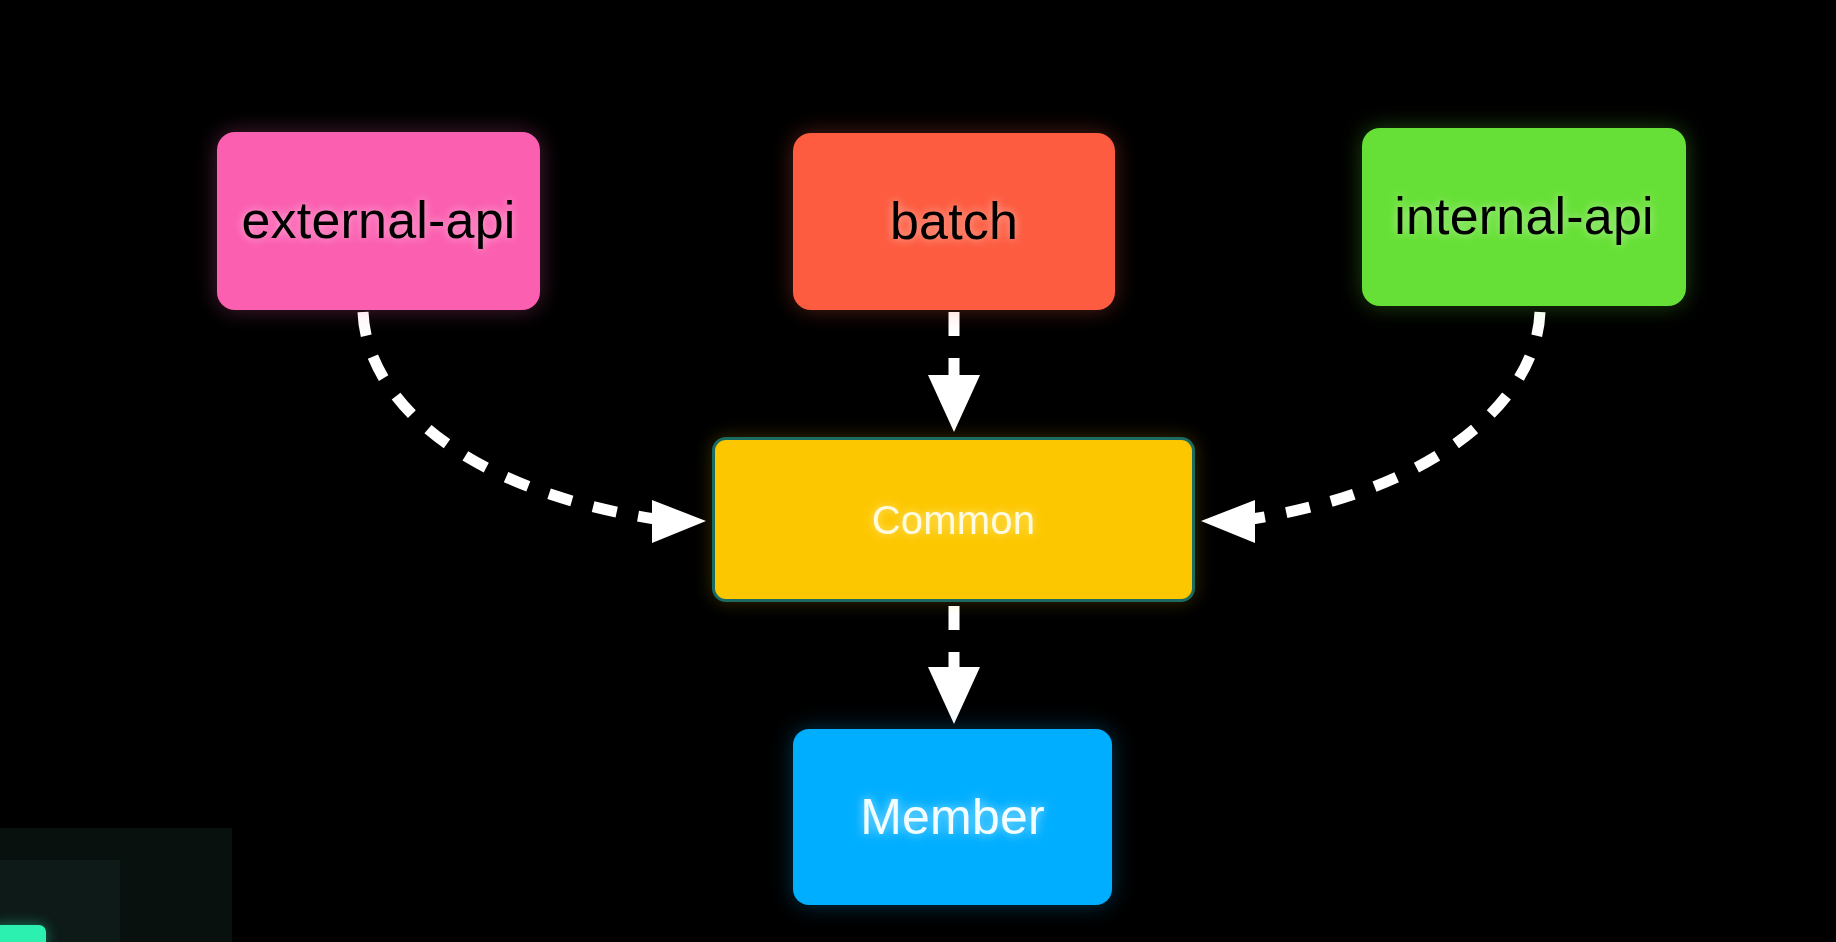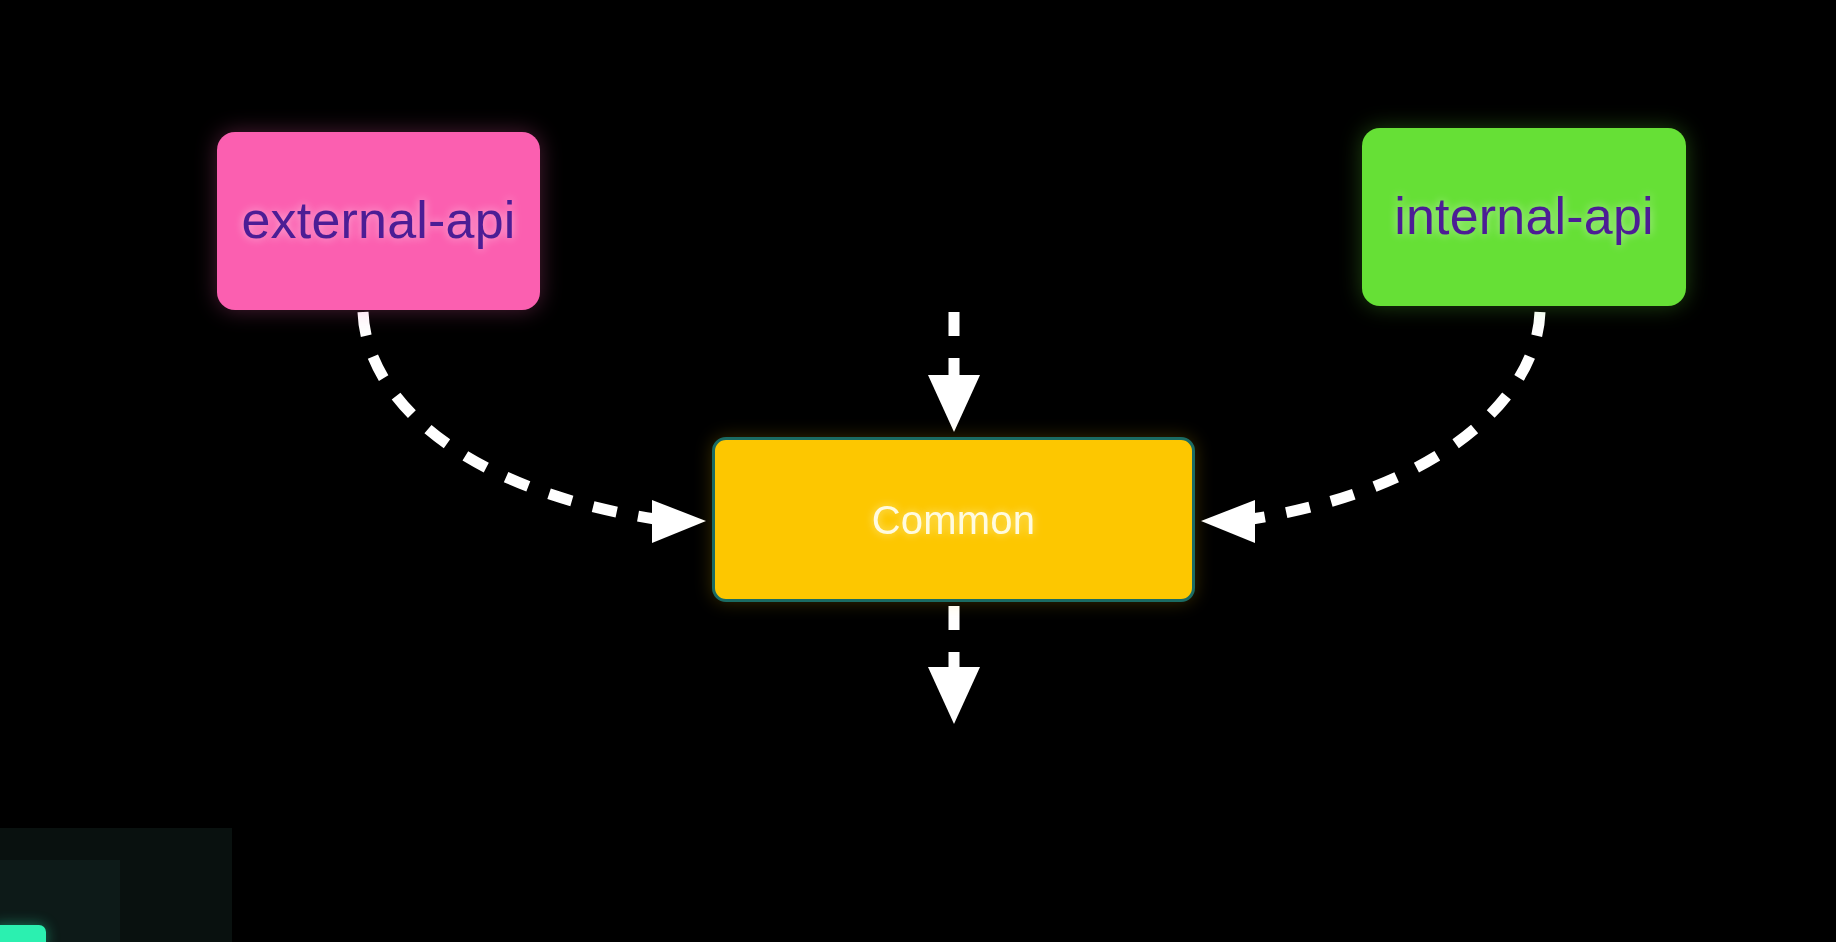--- a/index.html
+++ b/index.html
@@ -74,21 +74,21 @@
   }
   .node-member {
     left: 793px; top: 729px; width: 319px; height: 176px;
     background: #00aeff;
     border-radius: 16px;
     box-shadow: 0 0 22px rgba(0,174,255,0.30);
   }
 
   .label-xl {
     font-size: 52px;
-    color: #4c1d95;
+    color: #000000;
     text-shadow: 0 0 10px rgba(255,255,255,0.55);
   }
   .label-md {
     font-size: 40px;
     color: #fffbe0;
     text-shadow: 0 0 9px rgba(255,250,200,0.70);
   }
   .label-cyan {
     font-size: 50px;
     color: #f2fdff;
@@ -143,23 +143,29 @@
     <g>
       <path class="edge-path" d="M 954 606 L 954 672"></path>
       <polygon class="edge-head" points="928,667 980,667 954,724"></polygon>
     </g>
   </svg>
 
   <div class="node node-external-api">
     <span class="node-label label-xl">external-api</span>
   </div>
 
+  <div class="node node-batch">
+    <span class="node-label label-xl">batch</span>
+  </div>
 
   <div class="node node-internal-api">
     <span class="node-label label-xl">internal-api</span>
   </div>
 
   <div class="node node-common">
     <span class="node-label label-md">Common</span>
   </div>
 
+  <div class="node node-member">
+    <span class="node-label label-cyan">Member</span>
+  </div>
 
 </div>
 
 </body></html>

